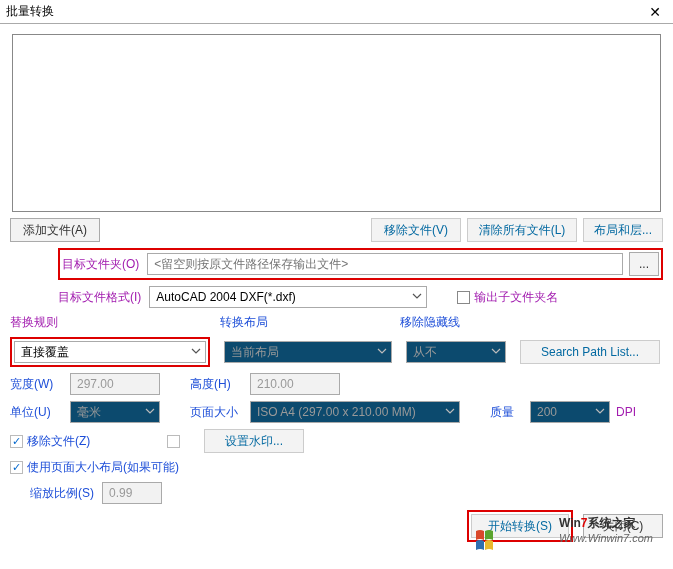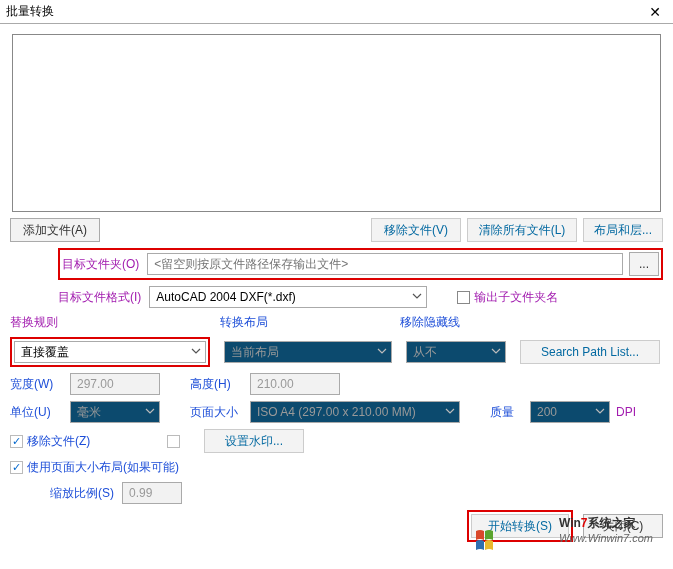--- a/index.html
+++ b/index.html
@@ -149,21 +149,21 @@
     <span class="checkbox gray"></span>
     <div style="width:20px"></div>
     <div class="btn disabled" style="width:100px">设置水印...</div>
   </div>
 
   <div class="row">
     <span class="checkbox checked gray"></span>
     <span class="label gray">使用页面大小布局(如果可能)</span>
   </div>
 
-  <div class="row" style="margin-left:40px">
+  <div class="row" style="margin-left:20px">
     <span class="label gray" style="margin-right:8px">缩放比例(S)</span>
     <input class="input disabled" style="width: 60px;" disabled="" value="0.99">
   </div>
 
   <div class="row" style="justify-content:flex-end; margin-top:6px">
     <div class="redbox">
       <div class="btn disabled" style="width:98px">开始转换(S)</div>
     </div>
     <div style="width:10px"></div>
     <div class="btn" style="width:80px">关闭(C)</div>

